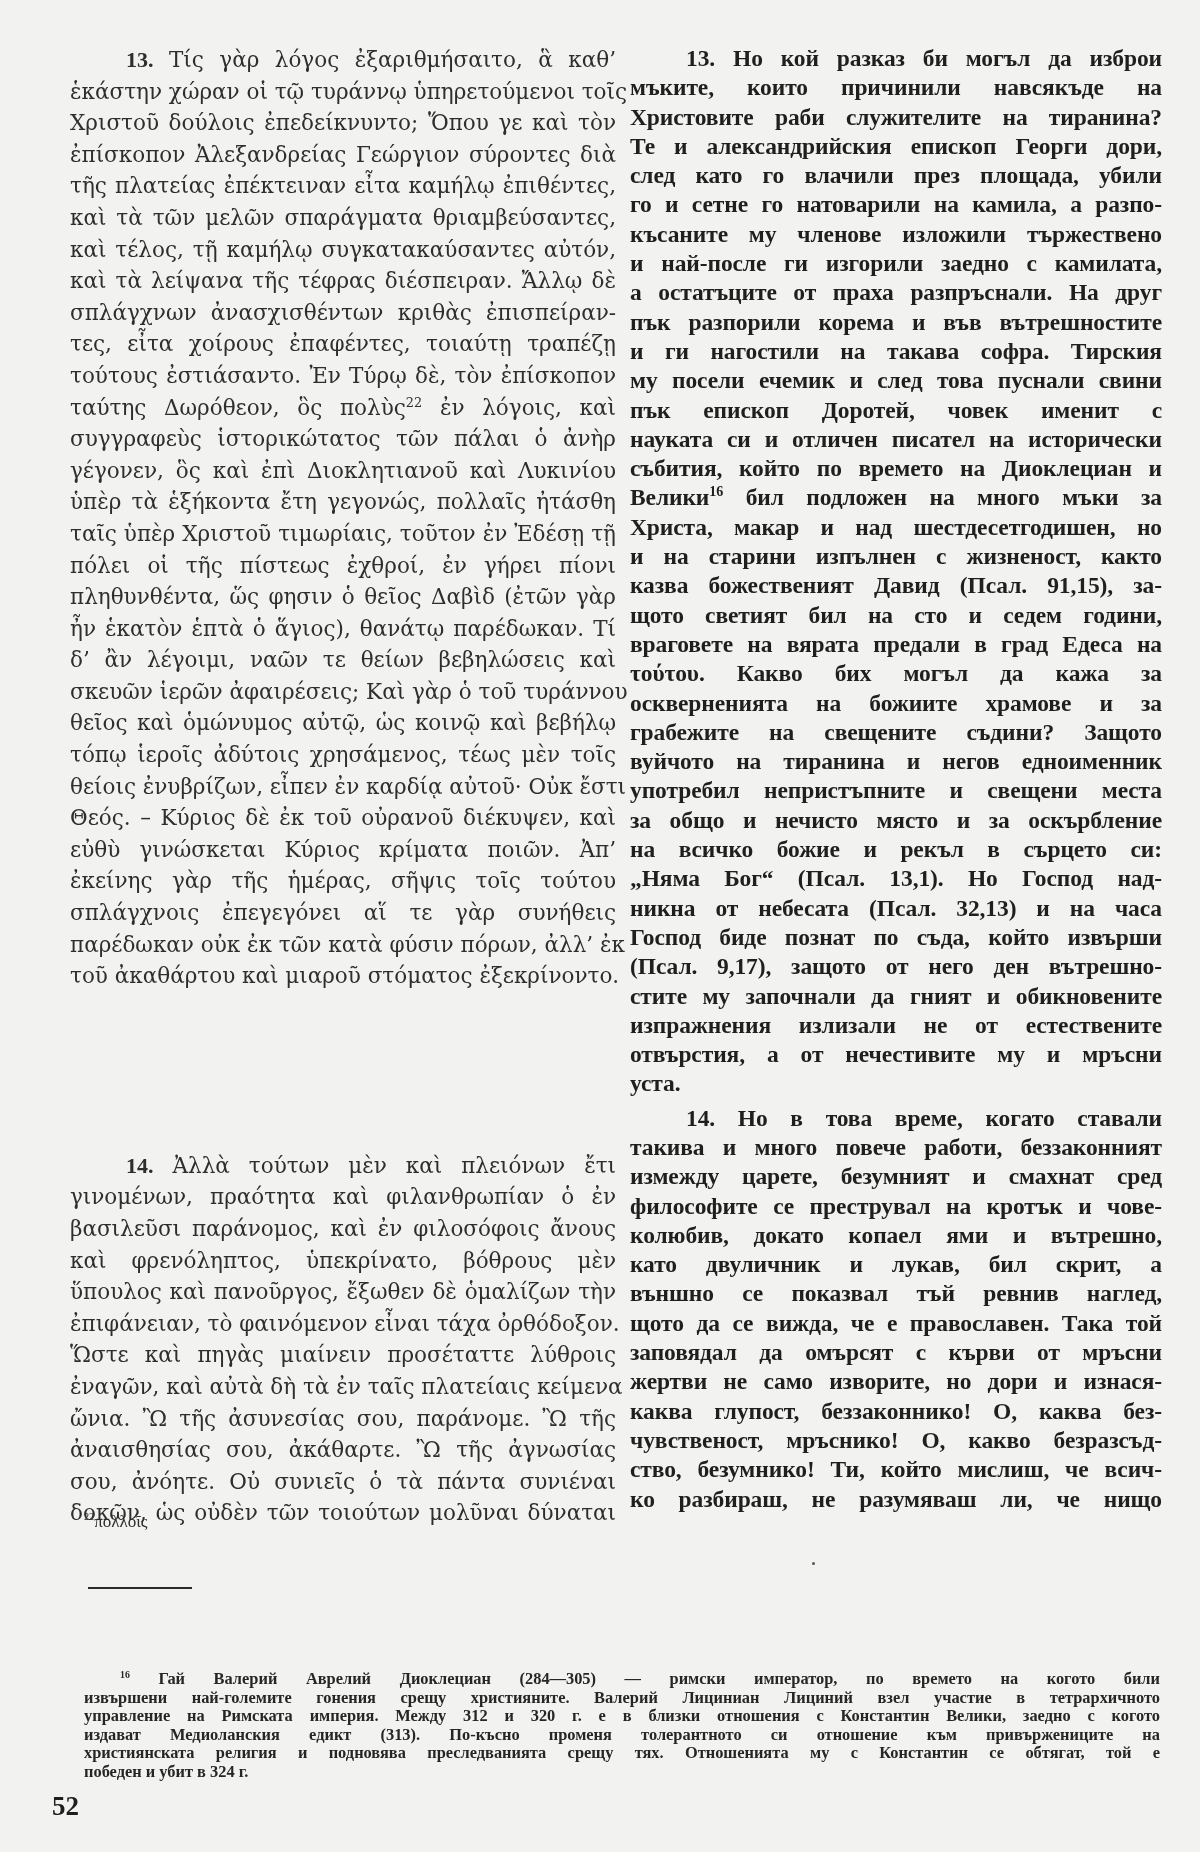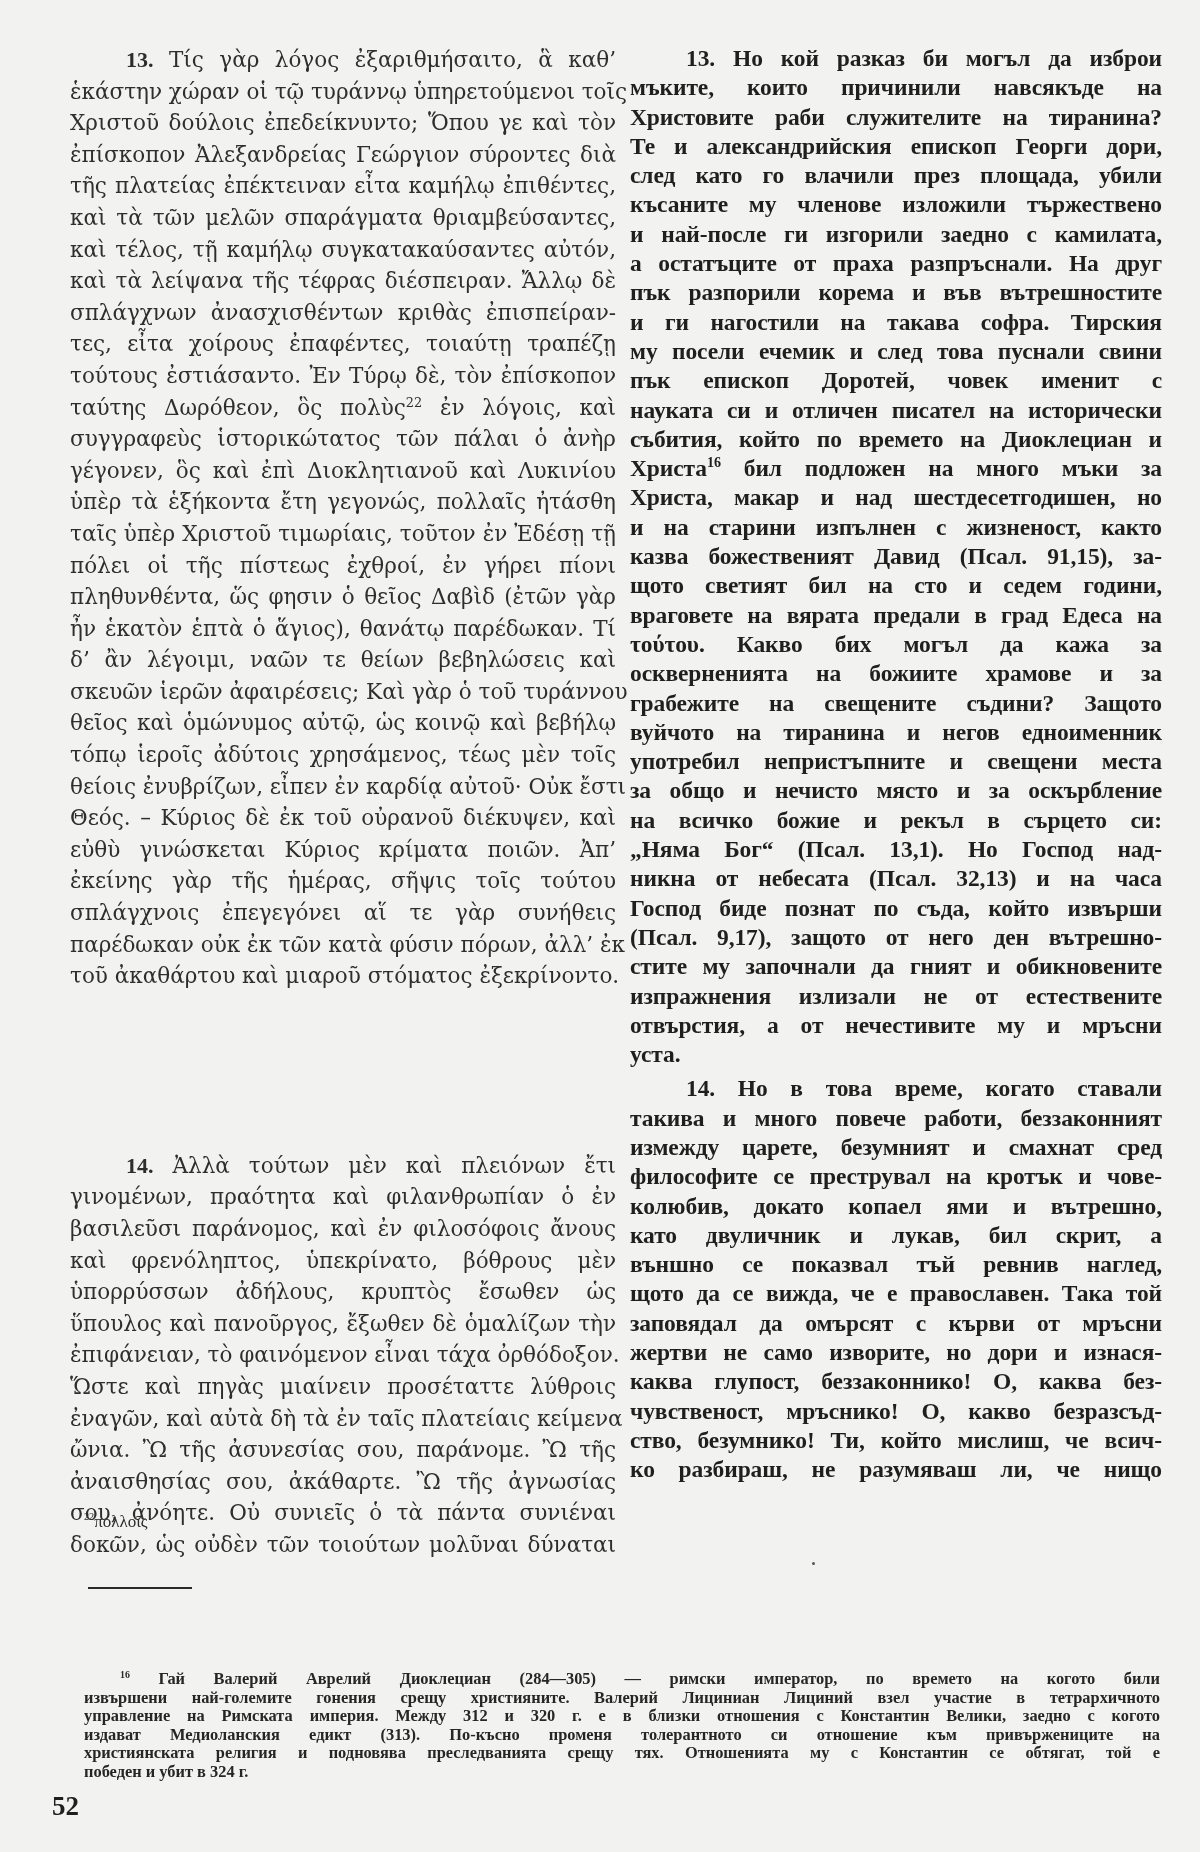--- a/index.html
+++ b/index.html
@@ -117,49 +117,49 @@
     <span class="ln">σπλάγχνοις ἐπεγεγόνει αἵ τε γὰρ συνήθεις</span>
     <span class="ln">παρέδωκαν οὐκ ἐκ τῶν κατὰ φύσιν πόρων, ἀλλ’ ἐκ</span>
     <span class="ln last">τοῦ ἀκαθάρτου καὶ μιαροῦ στόματος ἐξεκρίνοντο.</span>
   </div>
   <div class="gap-greek"></div>
   <div>
     <span class="ln indent"><span class="pnum">14.</span> <span>Ἀλλὰ τούτων μὲν καὶ πλειόνων ἔτι</span></span>
     <span class="ln">γινομένων, πραότητα καὶ φιλανθρωπίαν ὁ ἐν</span>
     <span class="ln">βασιλεῦσι παράνομος, καὶ ἐν φιλοσόφοις ἄνους</span>
     <span class="ln">καὶ φρενόληπτος, ὑπεκρίνατο, βόθρους μὲν</span>
-    <span class="ln">ὑπορρύσσων ἀδήλους, κρυπτὸς ἔσωθεν ὡς</span>
     <span class="ln">ὕπουλος καὶ πανοῦργος, ἔξωθεν δὲ ὁμαλίζων τὴν</span>
     <span class="ln">ἐπιφάνειαν, τὸ φαινόμενον εἶναι τάχα ὀρθόδοξον.</span>
     <span class="ln">Ὥστε καὶ πηγὰς μιαίνειν προσέταττε λύθροις</span>
     <span class="ln">ἐναγῶν, καὶ αὐτὰ δὴ τὰ ἐν ταῖς πλατείαις κείμενα</span>
     <span class="ln">ὤνια. Ὢ τῆς ἀσυνεσίας σου, παράνομε. Ὢ τῆς</span>
     <span class="ln">ἀναισθησίας σου, ἀκάθαρτε. Ὢ τῆς ἀγνωσίας</span>
     <span class="ln">σου, ἀνόητε. Οὐ συνιεῖς ὁ τὰ πάντα συνιέναι</span>
     <span class="ln">δοκῶν, ὡς οὐδὲν τῶν τοιούτων μολῦναι δύναται</span>
   </div>
 </div>
 
 <div class="col bg">
   <div>
     <span class="ln indent"><span class="pnum">13.</span> <span>Но кой разказ би могъл да изброи</span></span>
     <span class="ln">мъките, които причинили навсякъде на</span>
     <span class="ln">Христовите раби служителите на тиранина?</span>
     <span class="ln">Те и александрийския епископ Георги дори,</span>
     <span class="ln">след като го влачили през площада, убили</span>
+    <span class="ln">го и сетне го натоварили на камила, а разпо-</span>
     <span class="ln">късаните му членове изложили тържествено</span>
     <span class="ln">и най-после ги изгорили заедно с камилата,</span>
     <span class="ln">а остатъците от праха разпръснали. На друг</span>
     <span class="ln">пък разпорили корема и във вътрешностите</span>
     <span class="ln">и ги нагостили на такава софра. Тирския</span>
     <span class="ln">му посели ечемик и след това пуснали свини</span>
     <span class="ln">пък епископ Доротей, човек именит с</span>
     <span class="ln">науката си и отличен писател на исторически</span>
     <span class="ln">събития, който по времето на Диоклециан и</span>
-    <span class="ln"><span>Христа</span><sup>16</sup><span> бил подложен на много мъки за</span></span>
+    <span class="ln"><span>Велики</span><sup>16</sup><span> бил подложен на много мъки за</span></span>
     <span class="ln">Христа, макар и над шестдесетгодишен, но</span>
     <span class="ln">и на старини изпълнен с жизненост, както</span>
     <span class="ln">казва божественият Давид (Псал. 91,15), за-</span>
     <span class="ln">щото светият бил на сто и седем години,</span>
     <span class="ln">враговете на вярата предали в град Едеса на</span>
     <span class="ln">τούτου. Какво бих могъл да кажа за</span>
     <span class="ln">оскверненията на божиите храмове и за</span>
     <span class="ln">грабежите на свещените съдини? Защото</span>
     <span class="ln">вуйчото на тиранина и негов едноименник</span>
     <span class="ln">употребил непристъпните и свещени места</span>

